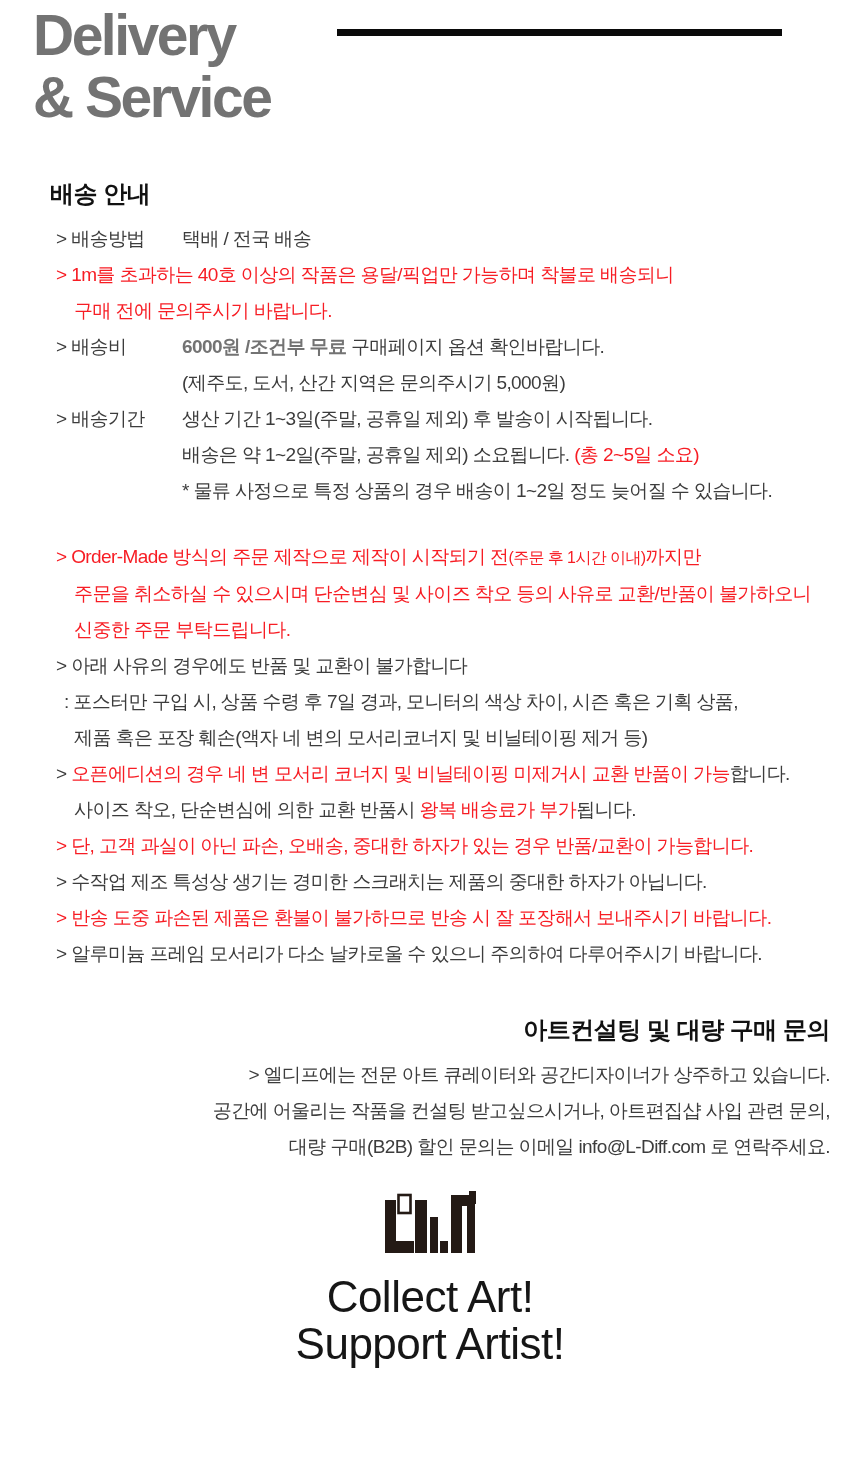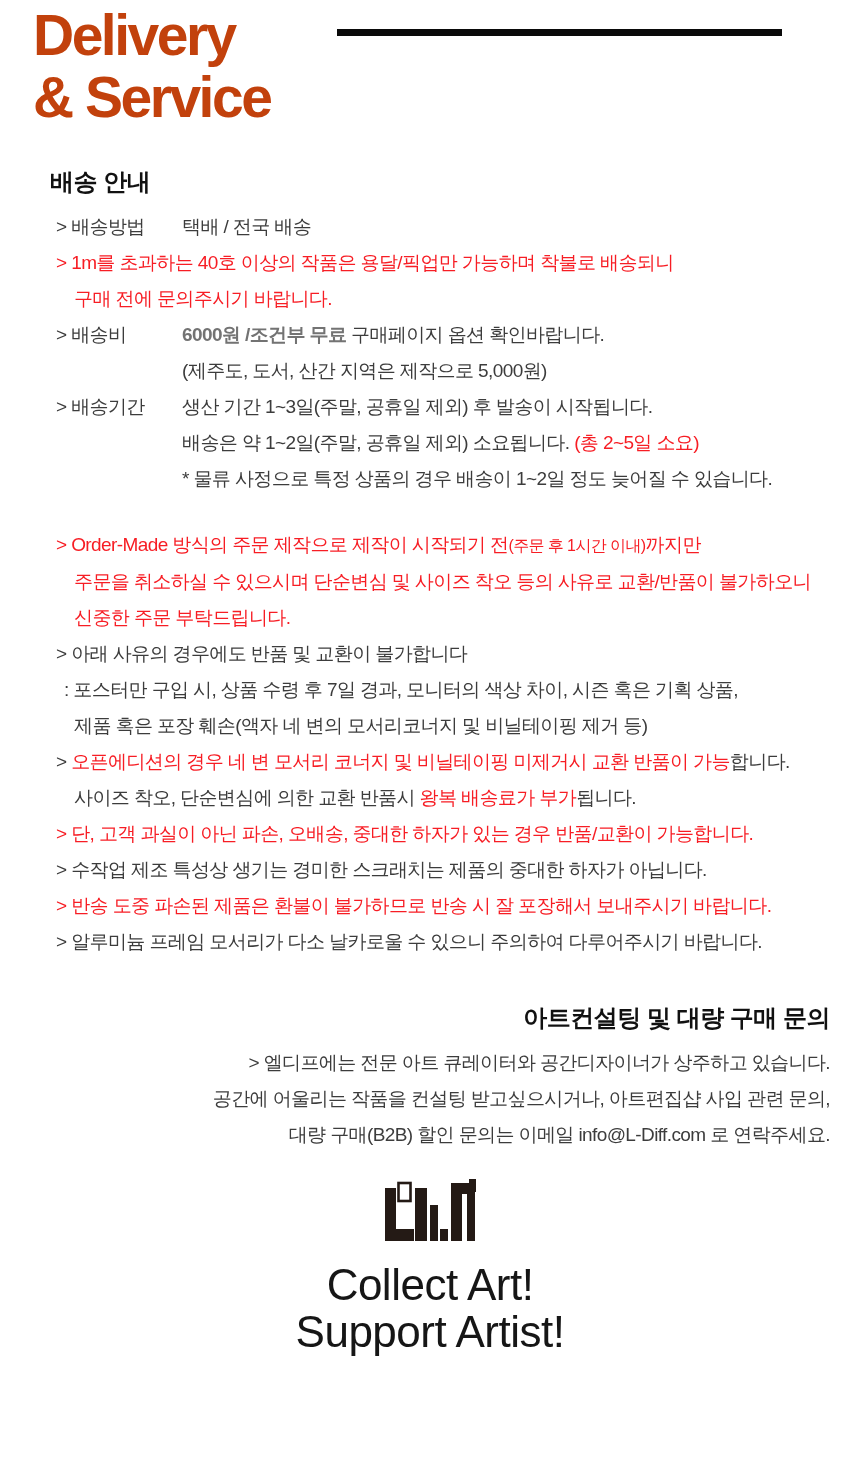--- a/index.html
+++ b/index.html
@@ -7,29 +7,29 @@
     width:860px; height:1463px; background:#ffffff; position:relative; overflow:hidden;
     font-family:"Liberation Sans","DejaVu Sans",sans-serif;
     -webkit-font-smoothing:antialiased;
   }
   .page { padding-top:4px; }
 
   
   h1.title {
     margin:0 0 0 33px; padding:0;
     font-size:57px; line-height:62px; font-weight:700;
-    letter-spacing:-2.5px; color:#c2410c;
+    letter-spacing:-2.5px; color:#737373;
   }
   .title-rule {
     position:absolute; left:337px; top:29px; width:445px; height:7px; background:#0a0a0a;
   }
 
   
   #sections { padding-left:50px; padding-right:30px; }
-  .section { margin-top:40px; }
+  .section { margin-top:52px; }
   .section:nth-of-type(2) { margin-top:30px; }
   .section:nth-of-type(3) { margin-top:44px;text-align:right; }
   .section h2 {
     margin:0; padding:0; font-size:24px; line-height:28px; font-weight:700; color:#111;
     letter-spacing:-0.5px;
   }
   .lines { margin-top:13px; }
   .line {
     font-size:19px; line-height:36px; color:#3c3c3c; letter-spacing:-0.6px;
     margin-left:6px; white-space:nowrap;
@@ -58,21 +58,21 @@
   <div class="title-rule"></div>
 
   <div id="sections">
       <div class="section">
         <h2>배송 안내</h2>
         <div class="lines">
           <div class="line labeled"><span class="label">&gt; 배송방법</span><span class="seg">택배 / 전국 배송</span></div>
           <div class="line bullet"><span class="seg red">&gt; 1m를 초과하는 40호 이상의 작품은 용달/픽업만 가능하며 착불로 배송되니</span></div>
           <div class="line cont"><span class="seg red">구매 전에 문의주시기 바랍니다.</span></div>
           <div class="line labeled"><span class="label">&gt; 배송비</span><span class="seg b">6000원 /조건부 무료</span><span class="seg"> 구매페이지 옵션 확인바랍니다.</span></div>
-          <div class="line col2"><span class="seg">(제주도, 도서, 산간 지역은 제작으로 5,000원)</span></div>
+          <div class="line col2"><span class="seg">(제주도, 도서, 산간 지역은 문의주시기 5,000원)</span></div>
           <div class="line labeled"><span class="label">&gt; 배송기간</span><span class="seg">생산 기간 1~3일(주말, 공휴일 제외) 후 발송이 시작됩니다.</span></div>
           <div class="line col2"><span class="seg">배송은 약 1~2일(주말, 공휴일 제외) 소요됩니다. </span><span class="seg red">(총 2~5일 소요)</span></div>
           <div class="line col2"><span class="seg">* 물류 사정으로 특정 상품의 경우 배송이 1~2일 정도 늦어질 수 있습니다.</span></div>
         </div>
       </div>
       <div class="section">
         <div class="lines">
           <div class="line bullet"><span class="seg red">&gt; Order-Made 방식의 주문 제작으로 제작이 시작되기 전</span><span class="seg red small">(주문 후 1시간 이내)</span><span class="seg red">까지만</span></div>
           <div class="line cont"><span class="seg red">주문을 취소하실 수 있으시며 단순변심 및 사이즈 착오 등의 사유로 교환/반품이 불가하오니</span></div>
           <div class="line cont"><span class="seg red">신중한 주문 부탁드립니다.</span></div>

